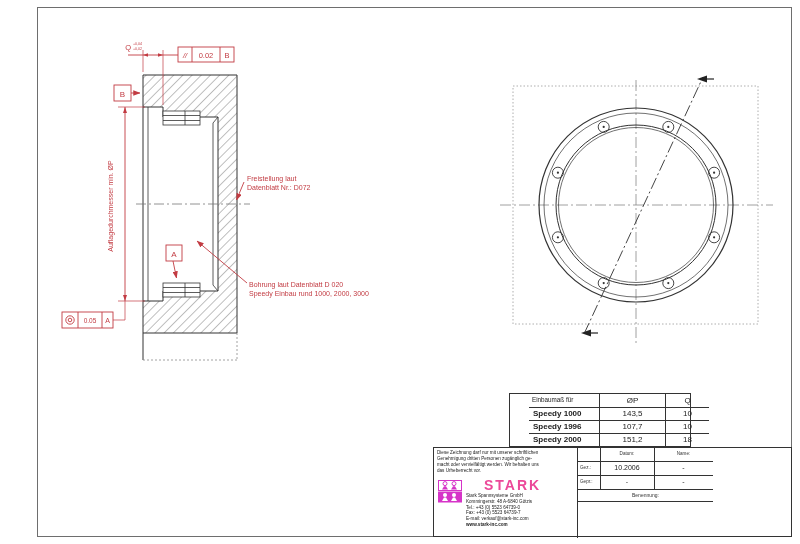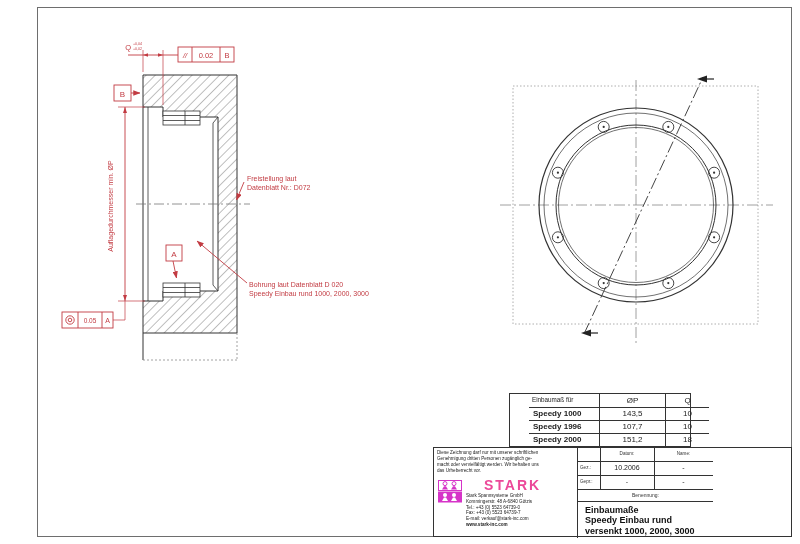--- a/index.html
+++ b/index.html
@@ -234,21 +234,16 @@
       <div class="abs lbl" style="left:2px;top:17px;">Gez.:</div>
       <div class="abs" style="left:22px;top:16px;width:54px;text-align:center;font-size:7px;">10.2006</div>
       <div class="abs" style="left:76px;top:16px;width:59px;text-align:center;font-size:7px;">-</div>
 
       <div class="abs lbl" style="left:2px;top:31px;">Gepr.:</div>
       <div class="abs" style="left:22px;top:30px;width:54px;text-align:center;font-size:7px;">-</div>
       <div class="abs" style="left:76px;top:30px;width:59px;text-align:center;font-size:7px;">-</div>
 
       <div class="abs lbl" style="left:0;top:44px;width:135px;text-align:center;font-size:5px;">Benennung:</div>
 
-      <div class="abs" style="left:7px;top:57px;font-size:9px;font-weight:bold;line-height:1.16;color:#111;">
-        <div>Einbaumaße</div>
-        <div>Speedy Einbau rund</div>
-        <div>versenkt 1000, 2000, 3000</div>
-      </div>
     </div>
 
   </div>
 </div>
 
 </body></html>

